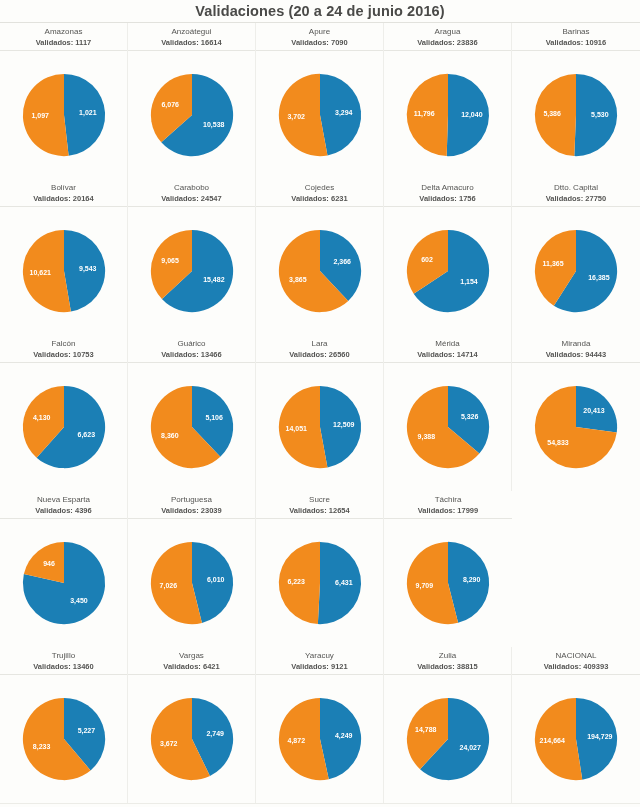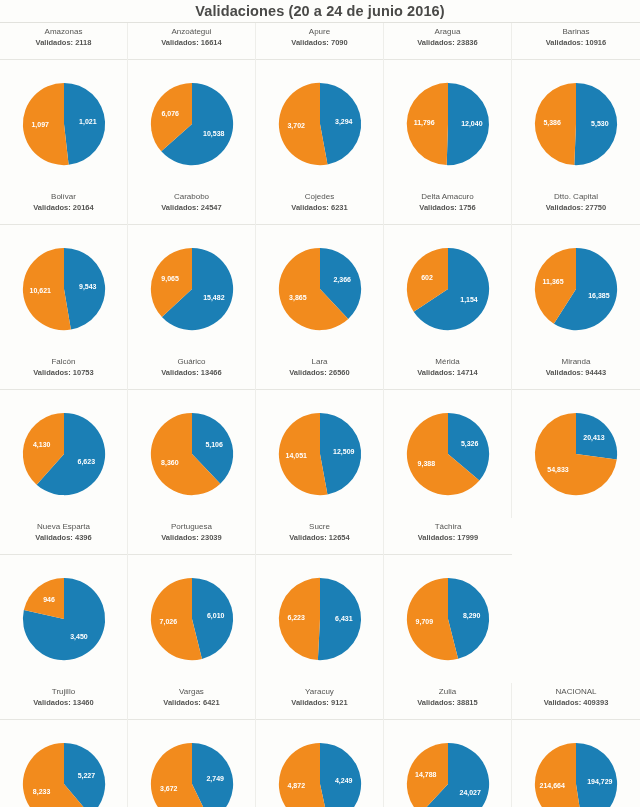--- a/index.html
+++ b/index.html
@@ -49,21 +49,21 @@
     flex-direction: column;
     align-items: center;
     border-right: 1px solid #eeeeea;
     background: #fdfdfb;
   }
   .cell:last-child { border-right: none; }
   .cell-head {
     width: 100%;
     box-sizing: border-box;
     padding-top: 3px;
-    padding-bottom: 11px;
+    padding-bottom: 2px;
     text-align: center;
     border-bottom: 1px solid #e6e6e1;
     background: #fdfdfb;
   }
   .state-name {
     font-size: 8px;
     line-height: 11px;
     color: #555553;
     white-space: nowrap;
   }
@@ -102,21 +102,21 @@
 
 <div id="page">
 
   <div class="title-bar">Validaciones (20 a 24 de junio 2016)</div>
 
   <div class="grid" id="grid">
       <div class="row">
         <div class="cell">
           <div class="cell-head">
             <div class="state-name">Amazonas</div>
-            <div class="state-total">Validados: 2118</div>
+            <div class="state-total">Validados: 1117</div>
           </div>
           <div class="pie-wrap">
             <svg class="pie" width="112" height="112" viewBox="0 0 128 128">
               <path d="M 64 64 L 64.00 17.00 A 47 47 0 0 1 69.29 110.70 Z" fill="#1b7fb5"></path>
               <text class="slice-label" x="91.22" y="62.46">1,021</text>
               <path d="M 64 64 L 69.29 110.70 A 47 47 0 1 1 64.00 17.00 Z" fill="#f28b1d"></path>
               <text class="slice-label" x="36.78" y="65.54">1,097</text>
             </svg>
           </div>
         </div>

